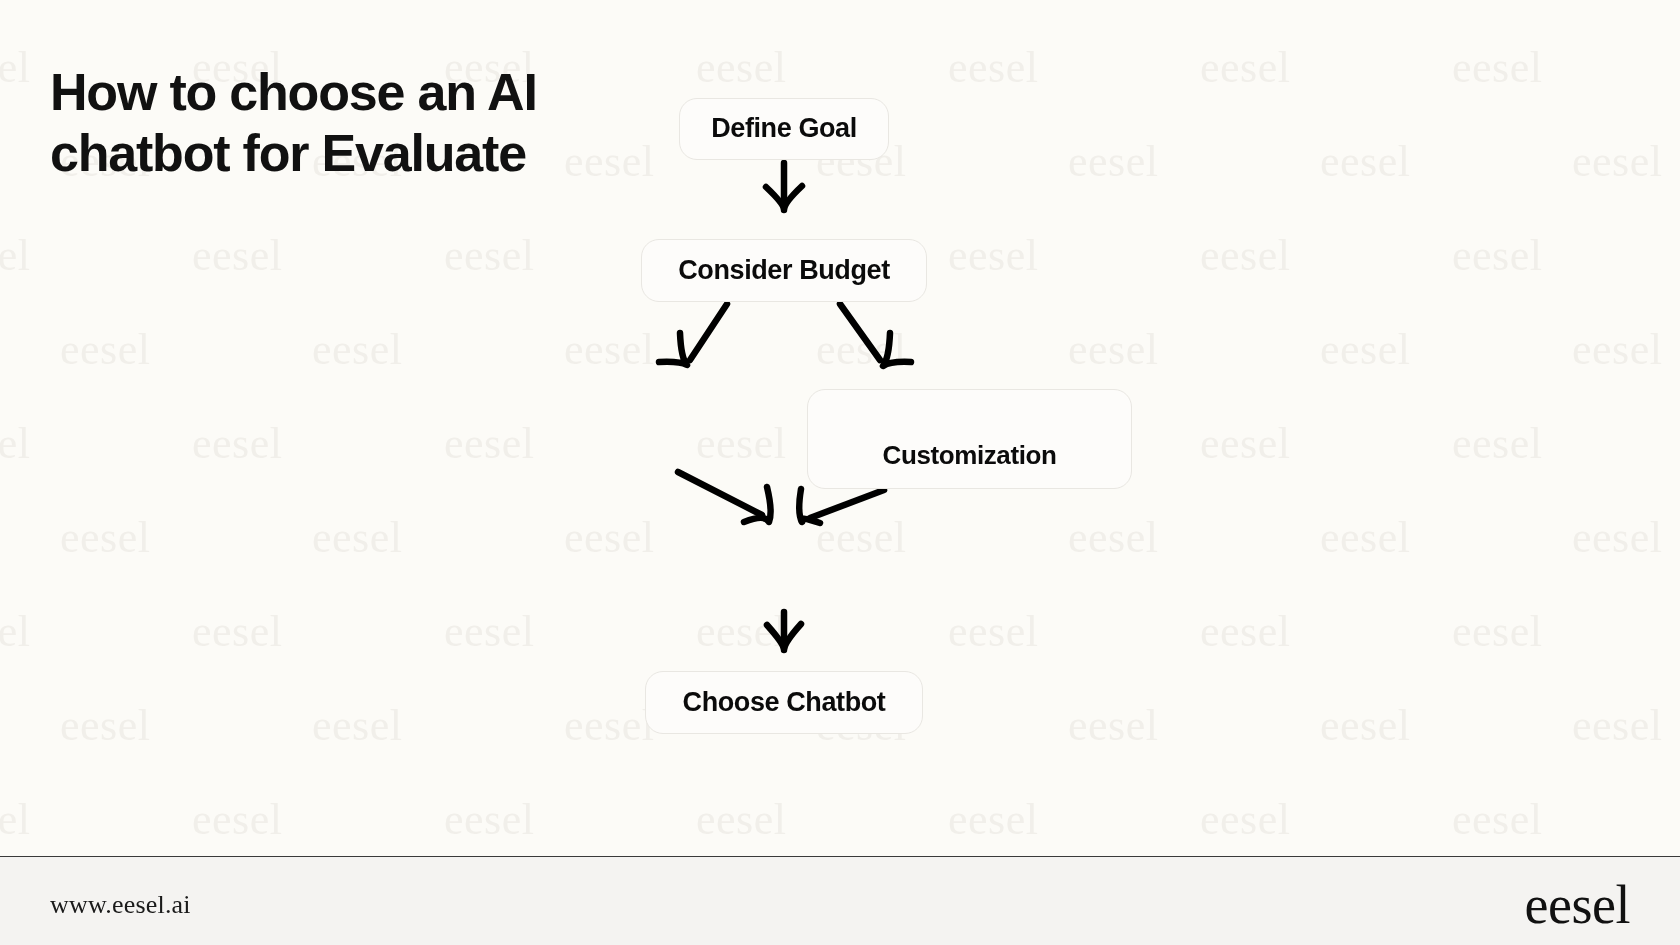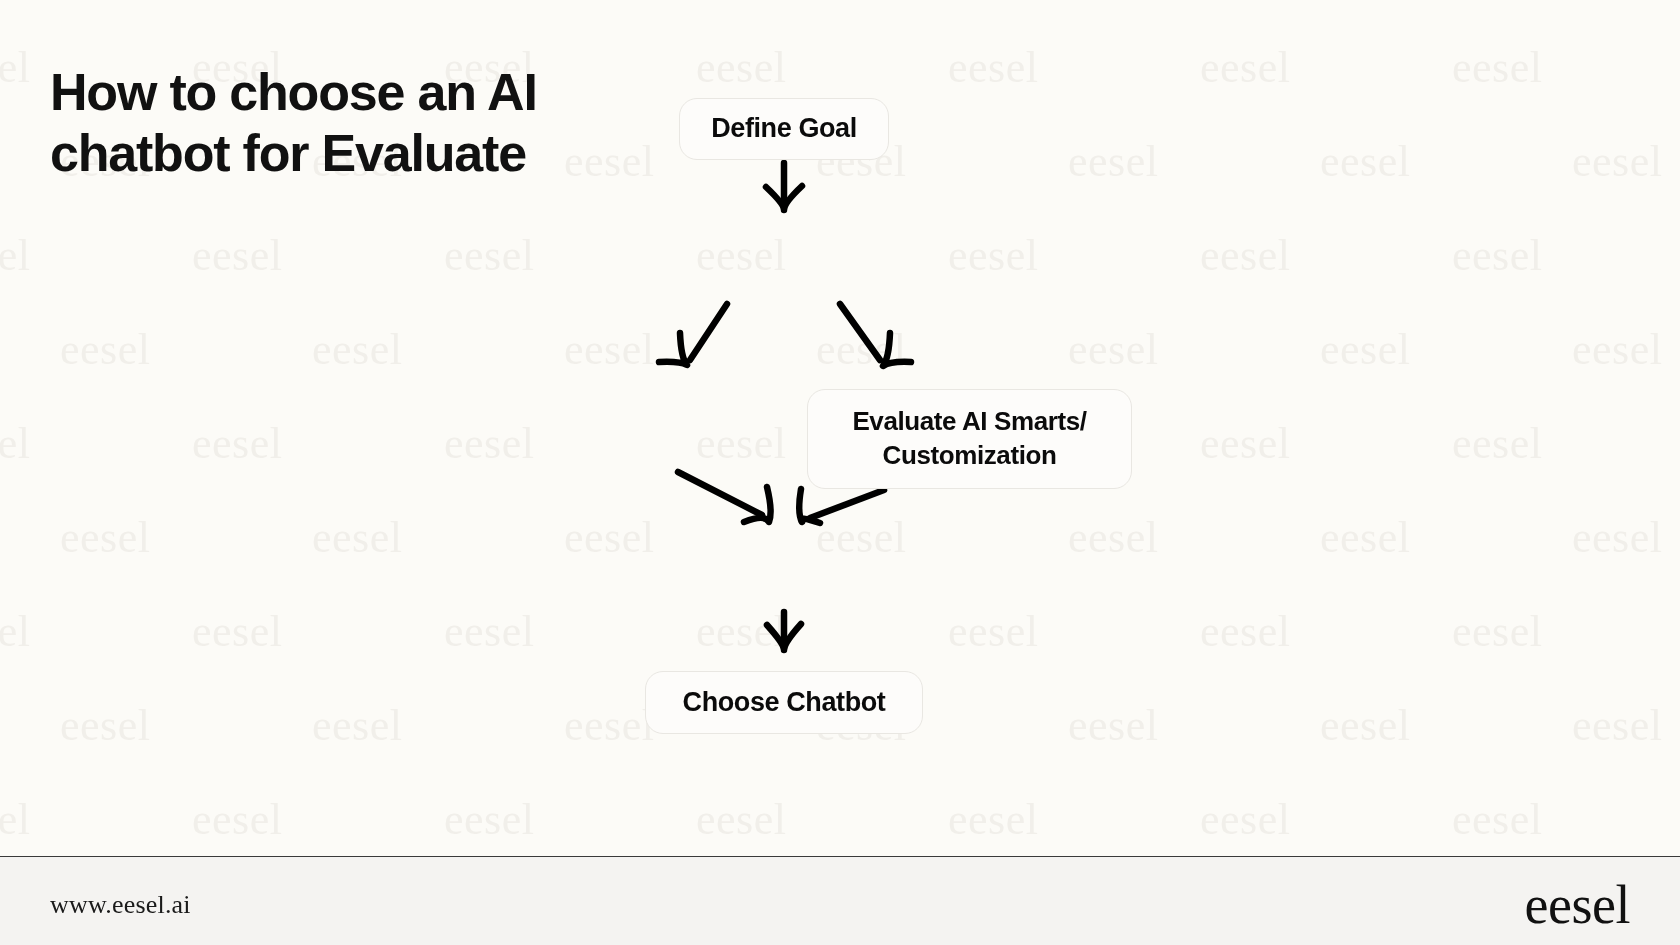--- a/index.html
+++ b/index.html
@@ -242,25 +242,26 @@
 
         <g>
           <path d="M784,612 L784,648"></path>
           <path d="M767,625 Q784,644 784,650 Q784,643 801,624"></path>
         </g>
       </g>
     </svg>
 
     <div class="node" id="node-define-goal">Define Goal</div>
 
+    <div class="node" id="node-consider-budget">Consider Budget</div>
 
 
     <div class="node" id="node-evaluate-ai">
       <span>
-        <span>Evaluate AI Smarts/</span><br>
+        <br>
         <span>Customization</span>
       </span>
     </div>
 
 
     <div class="node" id="node-choose-chatbot">Choose Chatbot</div>
 
   </div>
 </div>
 

